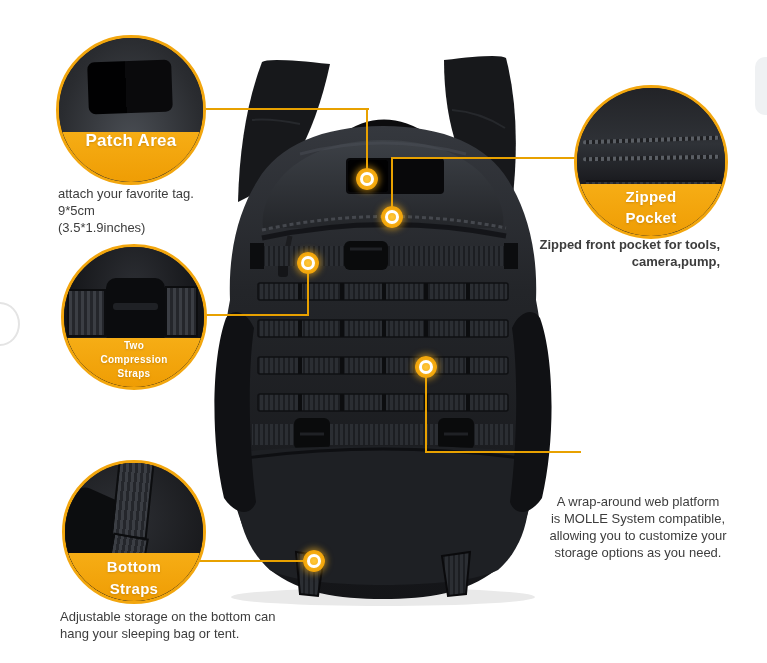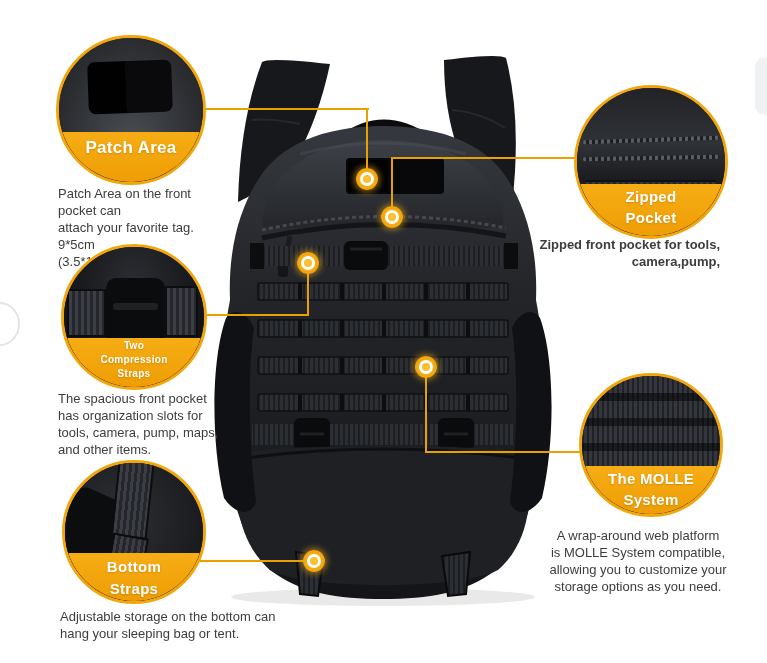--- a/index.html
+++ b/index.html
@@ -20,21 +20,21 @@
   .callout{position:absolute;border-radius:50%;border:3px solid #f2a60e;overflow:hidden;
     box-sizing:border-box;z-index:6;background:#222;}
   .photo{position:absolute;inset:0;}
   .band{position:absolute;left:0;right:0;bottom:0;height:35%;
     background:linear-gradient(180deg,#f6ad15 0%,#ef9d04 100%);
     display:flex;flex-direction:column;align-items:center;z-index:2;}
   .band .lbl{color:#fff;font-weight:bold;text-align:center;line-height:1.08;
     text-shadow:0 1px 2px rgba(140,90,0,.35);letter-spacing:.3px;}
 
   #c-patch{left:56px;top:35px;width:150px;height:150px;}
-  #c-patch .lbl{font-size:17px;padding-top:7px;}
+  #c-patch .lbl{font-size:17px;padding-top:0;}
   #c-zipped{left:574px;top:85px;width:154px;height:154px;}
   #c-zipped .lbl{font-size:15px;padding-top:5px;}
   #c-compression{left:61px;top:244px;width:146px;height:146px;}
   #c-compression .lbl{font-size:10px;padding-top:3px;}
   #c-molle{left:579px;top:373px;width:144px;height:144px;}
   #c-molle .lbl{font-size:15px;padding-top:5px;}
   #c-bottom{left:62px;top:460px;width:144px;height:144px;}
   #c-bottom .lbl{font-size:15px;padding-top:6px;}
 
   
@@ -66,21 +66,21 @@
   .ph-bottom .s1{left:36%;top:-6%;transform:rotate(6deg);}
   .ph-bottom .s2{left:30%;top:52%;transform:rotate(10deg);}
   .ph-bottom .shade{position:absolute;left:-10%;top:20%;width:45%;height:90%;
     background:#0c0d0f;transform:rotate(24deg);border-radius:12px;}
 
   
   .desc{position:absolute;color:#3d3d3d;font-size:13px;line-height:1.3;z-index:3;}
   #d-patch{left:58px;top:186px;width:172px;}
   #d-zipped{left:520px;top:237px;width:200px;text-align:right;font-weight:bold;}
   #d-compression{left:58px;top:391px;width:170px;}
-  #d-molle{left:540px;top:528px;width:196px;text-align:center;}
+  #d-molle{left:540px;top:494px;width:196px;text-align:center;}
   #d-bottom{left:60px;top:609px;width:220px;}
 
   
   #edge-tab-right{position:absolute;right:0;top:57px;width:12px;height:58px;
     background:#eff1f3;border-radius:10px 0 0 10px;z-index:1;}
   #edge-arc-left{position:absolute;left:-20px;top:302px;width:36px;height:40px;
     border:2px solid #e4e4e4;border-radius:50%;z-index:1;}
 
   #backpack-svg{position:absolute;left:0;top:0;z-index:2;}
 </style>
@@ -224,57 +224,43 @@
       <div class="webbing wr"></div>
       <div class="buck"></div>
     </div>
     <div class="band">
       <span class="lbl">Two</span>
       <span class="lbl">Compression</span>
       <span class="lbl">Straps</span>
     </div>
   </div>
 
-  <div class="callout" id="c-molle">
-    <div class="photo ph-molle"></div>
-    <div class="band">
-      <span class="lbl">The MOLLE</span>
-      <span class="lbl">System</span>
-    </div>
-  </div>
 
   <div class="callout" id="c-bottom">
     <div class="photo ph-bottom">
       <div class="shade"></div>
       <div class="webbing s1"></div>
       <div class="webbing s2"></div>
     </div>
     <div class="band">
       <span class="lbl">Bottom</span>
       <span class="lbl">Straps</span>
     </div>
   </div>
 
   <div class="desc" id="d-patch">
-    <div>Patch Area on the front pocket can</div>
     <div>attach your favorite tag. 9*5cm</div>
     <div>(3.5*1.9inches)</div>
   </div>
 
   <div class="desc" id="d-zipped">
     <div>Zipped front pocket for tools,</div>
     <div>camera,pump,</div>
   </div>
 
-  <div class="desc" id="d-compression">
-    <div>The spacious front pocket</div>
-    <div>has organization slots for</div>
-    <div>tools, camera, pump, maps,</div>
-    <div>and other items.</div>
-  </div>
 
   <div class="desc" id="d-molle">
     <div>A wrap-around web platform</div>
     <div>is MOLLE System compatible,</div>
     <div>allowing you to customize your</div>
     <div>storage options as you need.</div>
   </div>
 
   <div class="desc" id="d-bottom">
     <div>Adjustable storage on the bottom can</div>

